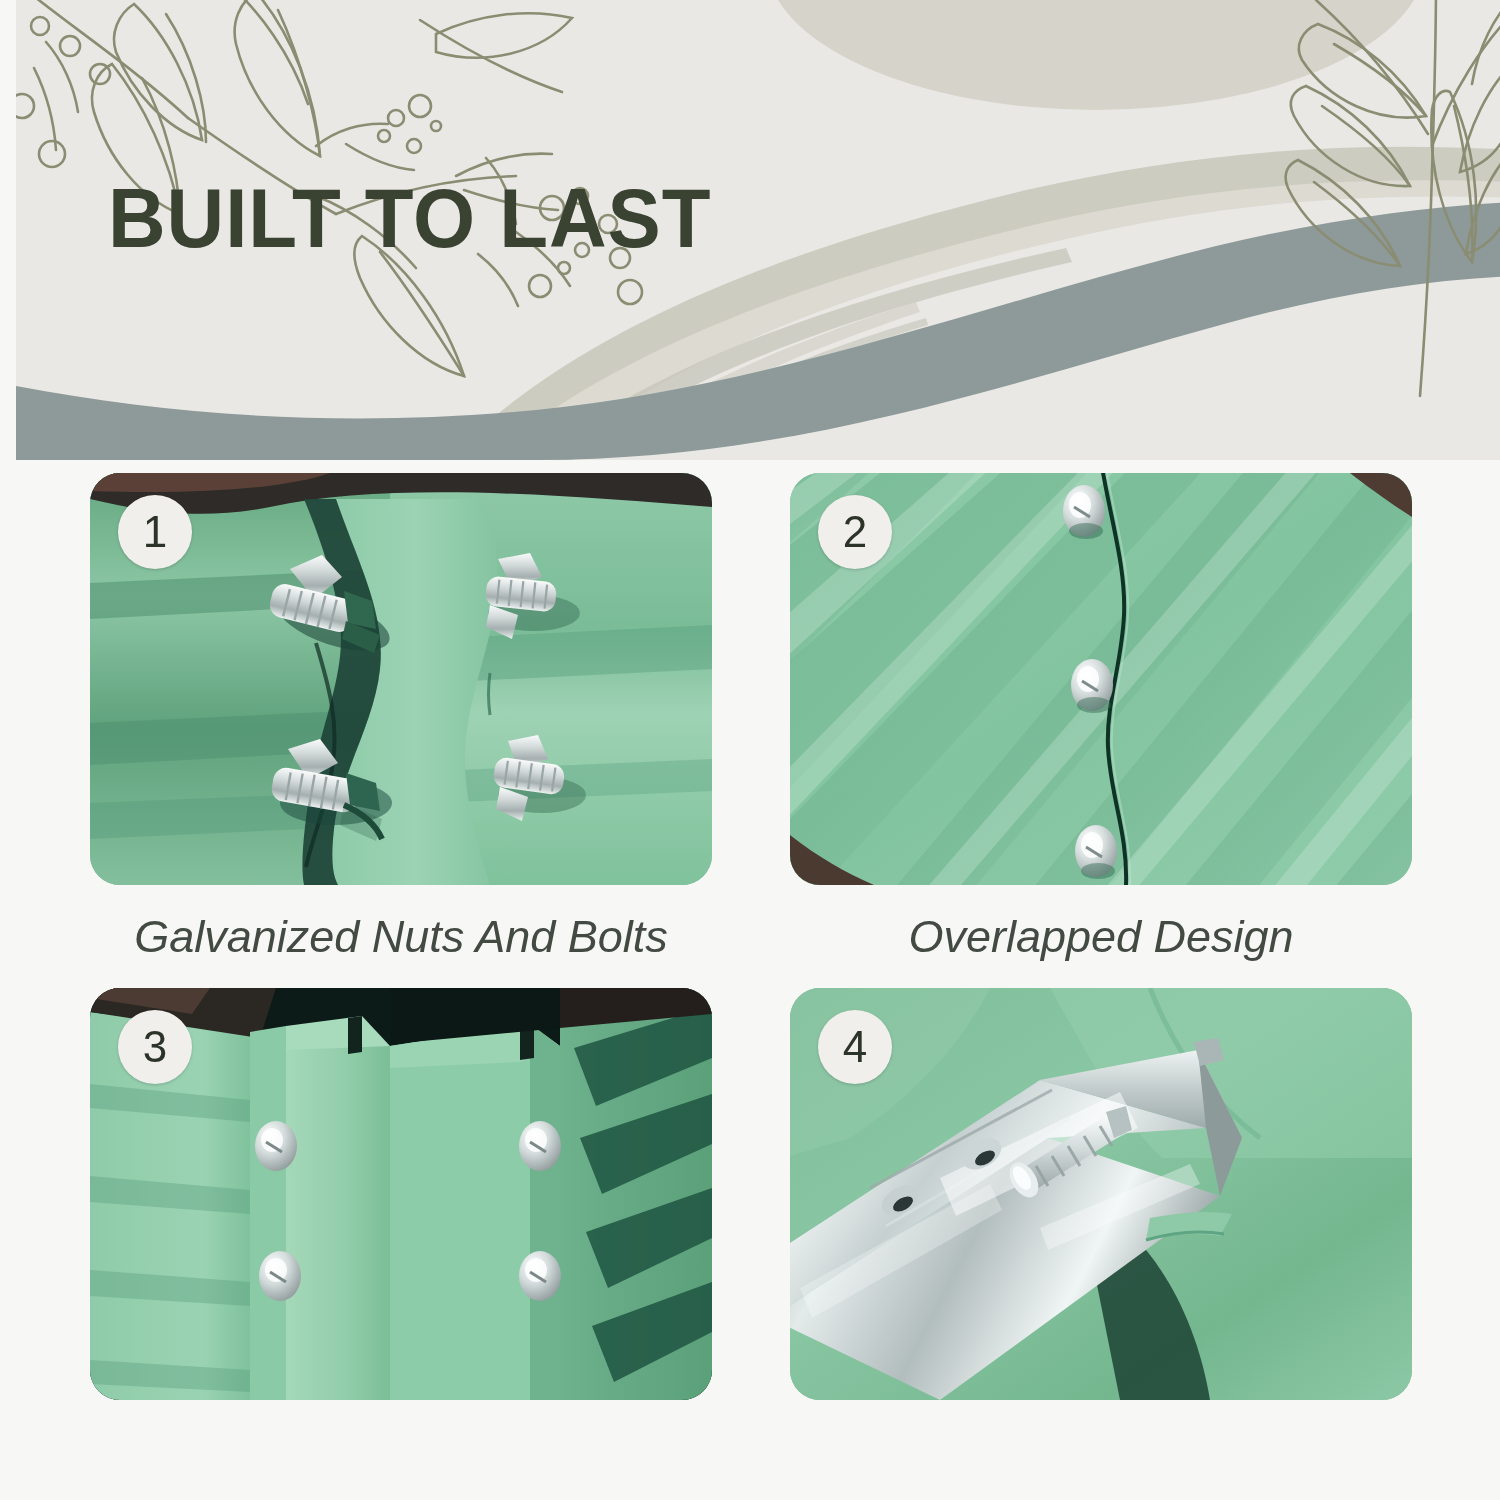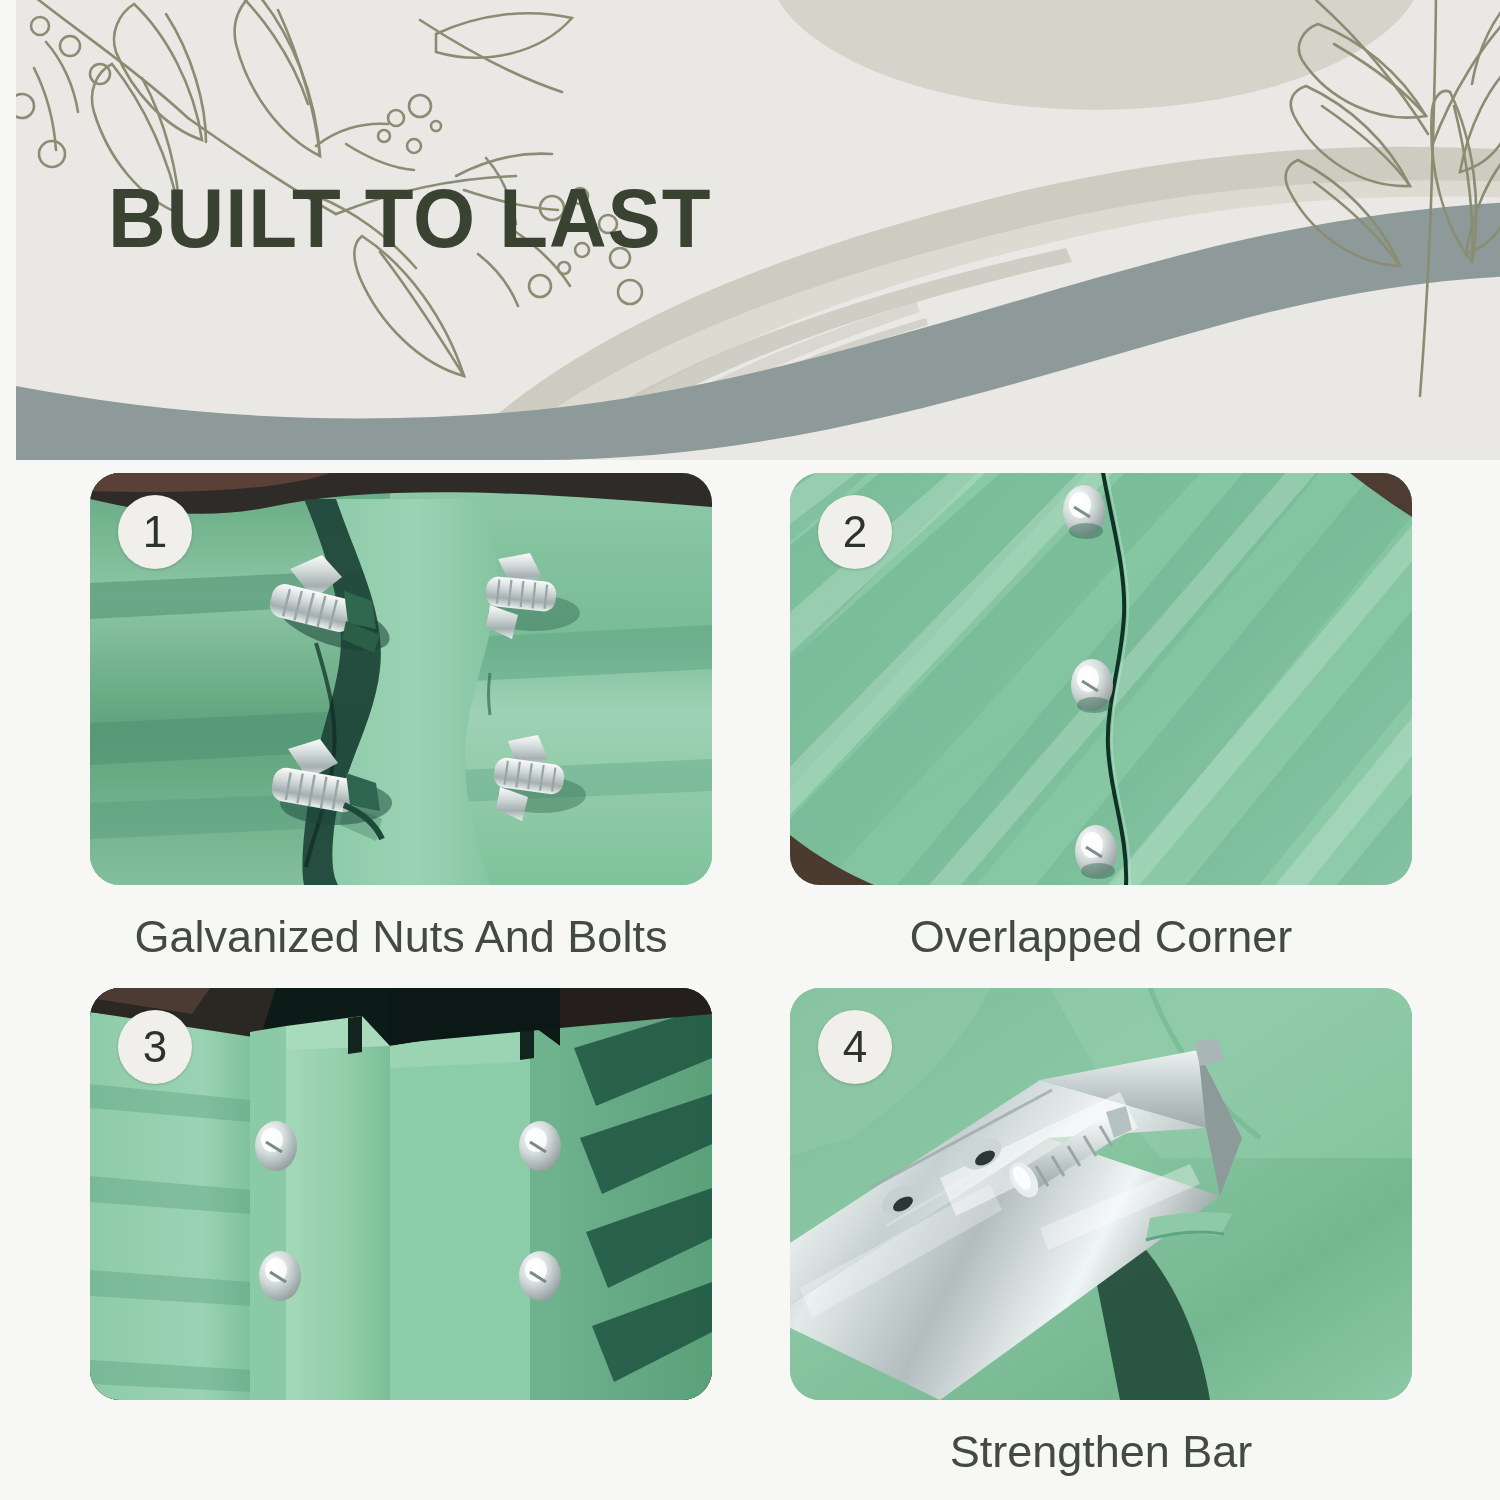--- a/index.html
+++ b/index.html
@@ -54,20 +54,21 @@
     box-shadow:0 1px 3px rgba(0,0,0,.18);
     font-family:"Liberation Sans","DejaVu Sans",sans-serif;
   }
 
   .caption{
     width:622px;text-align:center;
     margin-top:26px;
     font-size:45px;color:#434A42;
     font-family:"Liberation Sans","DejaVu Sans",sans-serif;
     white-space:nowrap;
+    font-style:italic;
   }
 </style>
 </head>
 <body>
 
 <div class="page">
 
   <div class="header">
     <div class="header-bg"></div>
 
@@ -359,21 +360,21 @@
           <g>
             <ellipse cx="306" cy="378" rx="21" ry="26" fill="url(#g2screw)"></ellipse>
             <ellipse cx="302" cy="372" rx="11" ry="13" fill="#FFFFFF" opacity="0.85"></ellipse>
             <path d="M296,374 L312,384" stroke="#7F8C8C" stroke-width="3"></path>
             <ellipse cx="308" cy="398" rx="17" ry="8" fill="#2E6650" opacity="0.45"></ellipse>
           </g>
         </svg>
 
         <div class="badge">2</div>
       </div>
-      <div class="caption">Overlapped Corner</div>
+      <div class="caption">Overlapped Design</div>
     </div>
 
     <div class="cell c3">
       <div class="photo">
         <svg viewBox="0 0 622 412" preserveAspectRatio="none">
           <defs>
             <linearGradient id="g3left" x1="0" y1="0" x2="1" y2="0">
               <stop offset="0" stop-color="#8FCBA9"></stop>
               <stop offset="0.7" stop-color="#9AD3B3"></stop>
               <stop offset="1" stop-color="#7FC29C"></stop>
@@ -543,17 +544,16 @@
           </g>
 
           <path d="M404,54 L428,50 L434,72 L410,78 Z" fill="#AAB6B6"></path>
 
           <path d="M360,230 C392,224 418,222 442,226 L430,248 C406,244 382,246 356,252 Z" fill="#8FCAA8"></path>
           <path d="M356,252 C384,244 410,242 434,246" stroke="#5EA584" stroke-width="3" fill="none"></path>
         </svg>
 
         <div class="badge">4</div>
       </div>
-      <div class="caption">Strengthen Bar</div>
     </div>
 
   </div>
 </div>
 
 </body></html>

